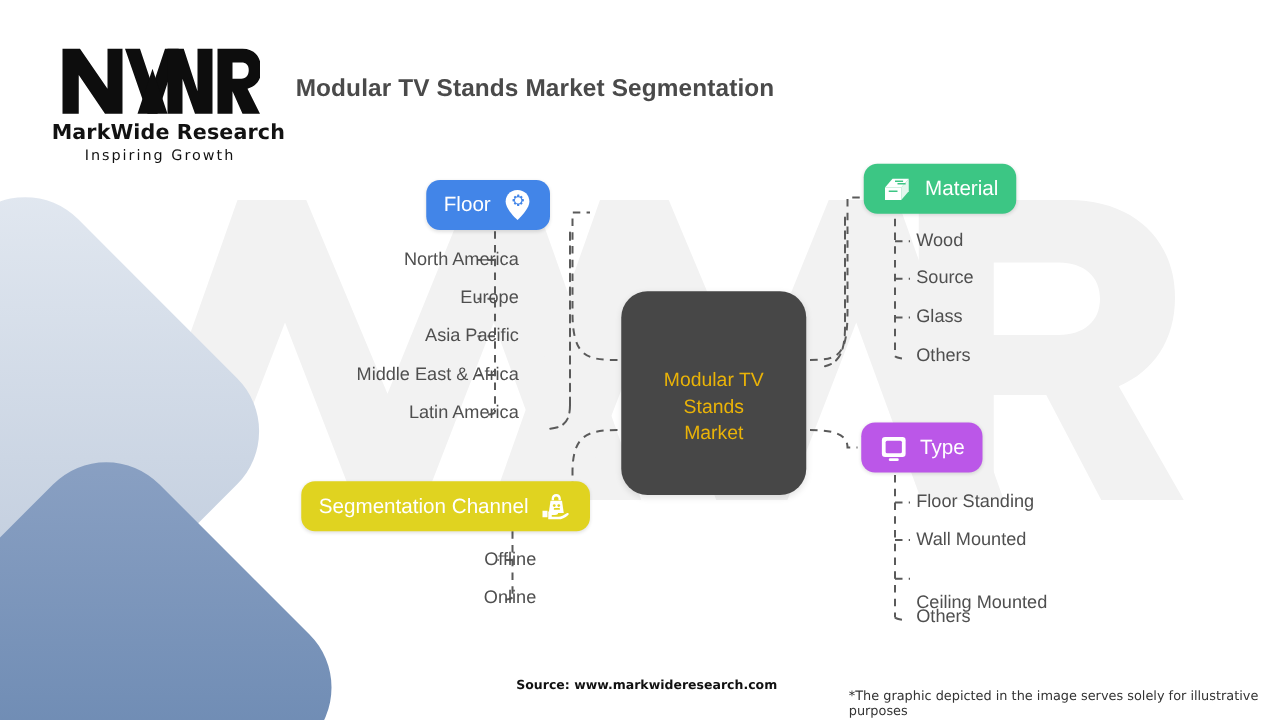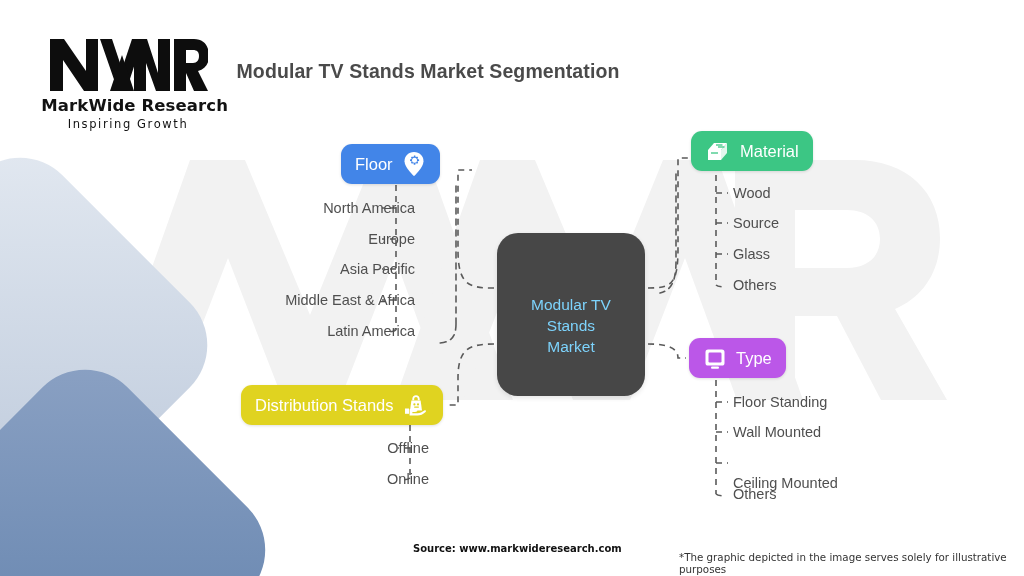--- a/index.html
+++ b/index.html
@@ -52,21 +52,21 @@
   .links{position:absolute;inset:0;z-index:2;}
 
   
   .center-node{
     position:absolute;left:497px;top:233px;width:148px;height:163px;
     background:#474747;border-radius:21px;z-index:3;
     display:flex;align-items:center;justify-content:center;
     box-shadow:0 2px 5px rgba(0,0,0,.10);
   }
   .center-label{
-    color:#7dd3fc;font-size:15.5px;line-height:21px;text-align:center;
+    color:#eab308;font-size:15.5px;line-height:21px;text-align:center;
     margin-top:22px;
   }
 
   
   .chip{
     position:absolute;z-index:4;display:flex;align-items:center;
     border-radius:11px;height:40px;padding:0 14px;gap:9px;
     box-shadow:0 1px 3px rgba(0,0,0,.12);
   }
   .chip-label{color:#ffffff;font-size:16.5px;white-space:nowrap;}
@@ -225,21 +225,21 @@
       </svg>
     </span>
     <span class="chip-label">Type</span>
   </div>
   <div class="leaf left-align" style="left:733px;top:402px;">Floor Standing</div>
   <div class="leaf left-align" style="left:733px;top:432px;">Wall Mounted</div>
   <div class="leaf left-align" style="left:733px;top:463px;margin-top:20px;">Ceiling Mounted</div>
   <div class="leaf left-align" style="left:733px;top:494px;">Others</div>
 
   <div class="chip" id="chip-distribution">
-    <span class="chip-label">Distribution Stands</span>
+    <span class="chip-label">Segmentation Channel</span>
     <span class="chip-icon">
       <svg width="26" height="26" viewBox="0 0 26 26">
         <g fill="#ffffff">
           <path d="M13,3.2 C10.9,3.2 9.3,4.8 9.3,6.9 L9.3,8.2 L11.2,8.2 L11.2,6.9 C11.2,5.9 12,5.1 13,5.1 C14,5.1 14.8,5.9 14.8,6.9 L14.8,8.2 L16.7,8.2 L16.7,6.9 C16.7,4.8 15.1,3.2 13,3.2 Z"></path>
           <path d="M8.4,8.6 L17.6,8.6 L19,18.4 L7,18.4 Z"></path>
           <path d="M2,16.5 L6,16.5 L6,21.8 L2,21.8 Z"></path>
           <path d="M6.6,17.2 C8.6,17.2 10.4,17.2 12,17.2 C13.6,17.2 14.4,17.7 14.4,18.6 C14.4,19.5 13.6,19.9 12,19.9 L9.4,19.9 L9.4,21.3 L14.6,21.3 C17,21.3 19,20.2 21.4,18.6 C22.6,17.8 23.6,18.9 22.6,19.9 C20,22.4 17.4,23.4 14.6,23.4 L6.6,23.4 Z"></path>
         </g>
         <g fill="#e0d320">
           <circle cx="11.4" cy="12.4" r="1.1"></circle>

